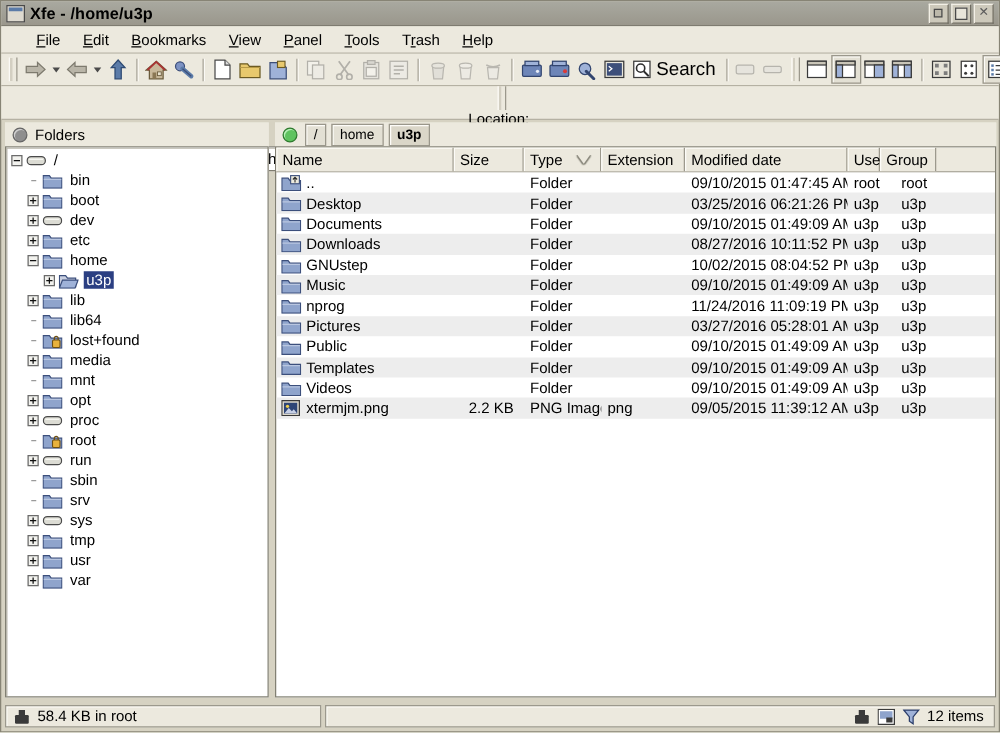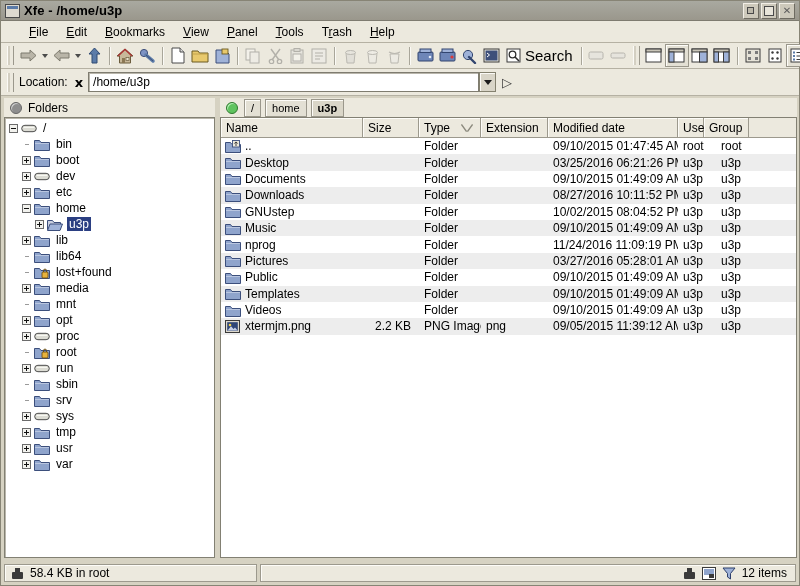--- a/index.html
+++ b/index.html
@@ -73,21 +73,21 @@
   .tbtn svg{display:block;}
   .arrowdrop{width:11px;height:21px;display:flex;align-items:center;justify-content:center;flex:none;}
   .arrowdrop:after{content:"";border-left:3px solid transparent;border-right:3px solid transparent;
     border-top:4px solid #4b4b4b;display:block;}
   .searchbtn{
     display:flex;align-items:center;gap:3px;height:21px;padding:0 4px;flex:none;font-size:15px;
   }
   
   .locbar{
     height:26px;display:flex;align-items:center;
-    background:#ece9de;border-bottom:1px solid #b5b1a3;padding-left:3px;
+    background:#ece9de;border-bottom:1px solid #b5b1a3;padding-left:3px;flex-direction:column;
   }
   .loclabel{font-size:12px;margin:0 7px 0 2px;}
   .clearx{font-weight:bold;font-size:13px;margin-right:5px;font-family:"DejaVu Sans",sans-serif;}
   .locfield{
     flex:0 0 auto;width:385px;height:18px;background:#fff;
     border:1px solid #7f7c70;box-shadow:inset 1px 1px 0 #b9b6ab;
     display:flex;align-items:center;padding-left:4px;font-size:12px;
   }
   .locarrow{
     width:15px;height:18px;background:#d9d5c8;border:1px solid #84816f;
@@ -731,21 +731,21 @@
                 <span>Downloads</span>
               </div>
               <div class="cell right" style="width: 56px;"></div>
               <div class="cell" style="width: 62px;">Folder</div>
               <div class="cell" style="width: 67px;"></div>
               <div class="cell" style="width: 130px;">08/27/2016 10:11:52 PM</div>
               <div class="cell" style="width: 38px;">u3p</div>
               <div class="cell" style="width: 45px;">u3p</div>
             </div>
             <div class="frow">
-              <div class="cell" style="width: 142px; display: flex; align-items: flex-start; padding-left: 2px;">
+              <div class="cell" style="width: 142px; display: flex; align-items: flex-end; padding-left: 2px;">
                 <span class="fi"><svg width="16" height="13" viewBox="0 0 16 13">
                     <path d="M0.5 2.5 H5.5 L7 4.5 H15.5 V12.5 H0.5 Z" fill="#8fa4cc" stroke="#3c4f7c" stroke-width="1"></path>
                     <path d="M1 5.5 H15" stroke="#b9c6e0" stroke-width="1"></path>
                   </svg></span>
                 <span>GNUstep</span>
               </div>
               <div class="cell right" style="width: 56px;"></div>
               <div class="cell" style="width: 62px;">Folder</div>
               <div class="cell" style="width: 67px;"></div>
               <div class="cell" style="width: 130px;">10/02/2015 08:04:52 PM</div>

